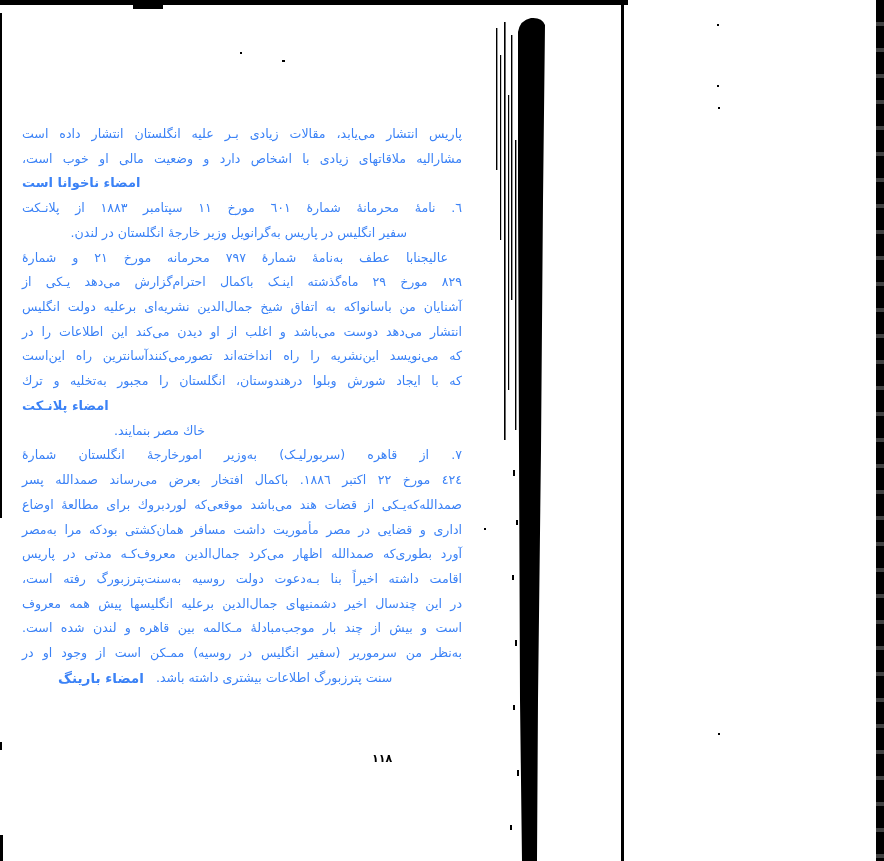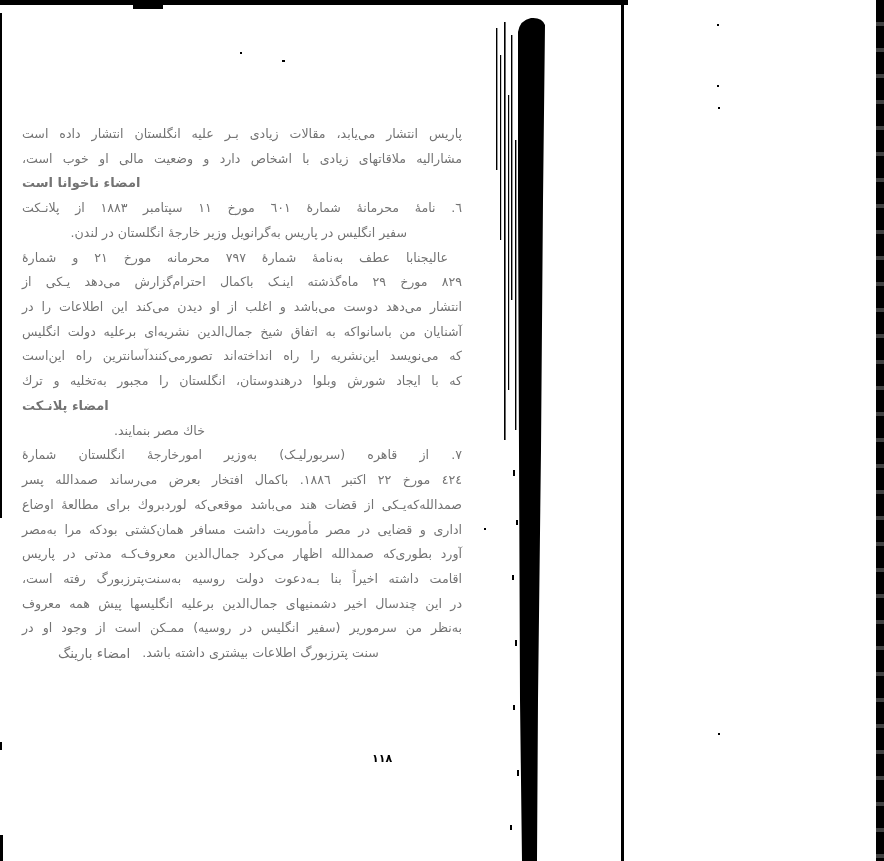--- a/index.html
+++ b/index.html
@@ -30,36 +30,36 @@
     position:absolute;left:22px;top:122px;width:440px;
   }
   .ln{
     direction:rtl;
     unicode-bidi:embed;
     height:24.72px;line-height:24.72px;
     font-size:12.6px;
     white-space:nowrap;
     text-align:justify;
     text-align-last:justify;
-    color:#737373;
+    color:#3b82f6;
   }
   .ln.cont{text-align:right;text-align-last:right;padding-right:55px;}
   .ln.ind{padding-right:14px;}
   .ln.frag{text-align:left;text-align-last:left;padding-left:92px;}
   .ln.sig{
     text-align:center;text-align-last:left;
     font-weight:700;font-size:13px;
   }
   .ln.closing-row{
     display:flex;direction:ltr;
     text-align:left;text-align-last:left;
     white-space:nowrap;
   }
   .closing-row .sig-inline{
-    font-weight:400;font-size:13.6px;
+    font-weight:700;font-size:13.6px;
     margin-left:36px;
     direction:rtl;unicode-bidi:embed;
   }
   .closing-row .closing-text{
     margin-left:12px;
     direction:rtl;unicode-bidi:embed;
     font-size:12.6px;
   }
   .page-number{
     position:absolute;left:372px;top:752px;
@@ -104,33 +104,34 @@
 <div class="speck" style="left:484px;top:528px;width:2px;height:2px"></div>
 
 <div class="page-text">
   <div class="ln">پاریس انتشار می‌یابد، مقالات زیادی بـر علیه انگلستان انتشار داده است</div>
   <div class="ln">مشارالیه ملاقاتهای زیادی با اشخاص دارد و وضعیت مالی او خوب است،</div>
   <div class="ln sig">امضاء ناخوانا است</div>
   <div class="ln">٦. نامهٔ محرمانهٔ شمارهٔ ٦٠١ مورخ ١١ سپتامبر ١٨٨٣ از پلانـکت</div>
   <div class="ln cont">سفیر انگلیس در پاریس به‌گرانویل وزیر خارجهٔ انگلستان در لندن.</div>
   <div class="ln ind">عالیجنابا عطف به‌نامهٔ شمارهٔ ٧٩٧ محرمانه مورخ ٢١ و شمارهٔ</div>
   <div class="ln">٨٢٩ مورخ ٢٩ ماه‌گذشته اینـک باکمال احترام‌گزارش می‌دهد یـکی از</div>
+  <div class="ln">آشنایان من باسانواکه به اتفاق شیخ جمال‌الدین نشریه‌ای برعلیه دولت انگلیس</div>
   <div class="ln">انتشار می‌دهد دوست می‌باشد و اغلب از او دیدن می‌کند این اطلاعات را در</div>
-  <div class="ln">آشنایان من باسانواکه به اتفاق شیخ جمال‌الدین نشریه‌ای برعلیه دولت انگلیس</div>
   <div class="ln">که می‌نویسد این‌نشریه را راه انداخته‌اند تصورمی‌کنندآسانترین راه این‌است</div>
   <div class="ln">که با ایجاد شورش وبلوا درهندوستان، انگلستان را مجبور به‌تخلیه و ترك</div>
   <div class="ln sig">امضاء پلانـکت</div>
   <div class="ln frag">خاك مصر بنمایند.</div>
   <div class="ln">٧. از قاهره (سربورلیـک) به‌وزیر امورخارجهٔ انگلستان شمارهٔ</div>
   <div class="ln">٤٢٤ مورخ ٢٢ اکتبر ١٨٨٦. باکمال افتخار بعرض می‌رساند صمدالله پسر</div>
   <div class="ln">صمدالله‌که‌یـکی از قضات هند می‌باشد موقعی‌که لوردبروك برای مطالعهٔ اوضاع</div>
   <div class="ln">اداری و قضایی در مصر مأموریت داشت مسافر همان‌کشتی بودکه مرا به‌مصر</div>
   <div class="ln">آورد بطوری‌که صمدالله اظهار می‌کرد جمال‌الدین معروف‌کـه مدتی در پاریس</div>
   <div class="ln">اقامت داشته اخیراً بنا بـه‌دعوت دولت روسیه به‌سنت‌پترزبورگ رفته است،</div>
   <div class="ln">در این چندسال اخیر دشمنیهای جمال‌الدین برعلیه انگلیسها پیش همه معروف</div>
+  <div class="ln">است و بیش از چند بار موجب‌مبادلهٔ مـکالمه بین قاهره و لندن شده است.</div>
   <div class="ln">به‌نظر من سرموریر (سفیر انگلیس در روسیه) ممـکن است از وجود او در</div>
   <div class="ln closing-row">
     <span class="sig-inline">امضاء بارینگ</span>
     <span class="closing-text">سنت پترزبورگ اطلاعات بیشتری داشته باشد.</span>
   </div>
 </div>
 
 <div class="page-number">١١٨</div>
 
 </body></html>

